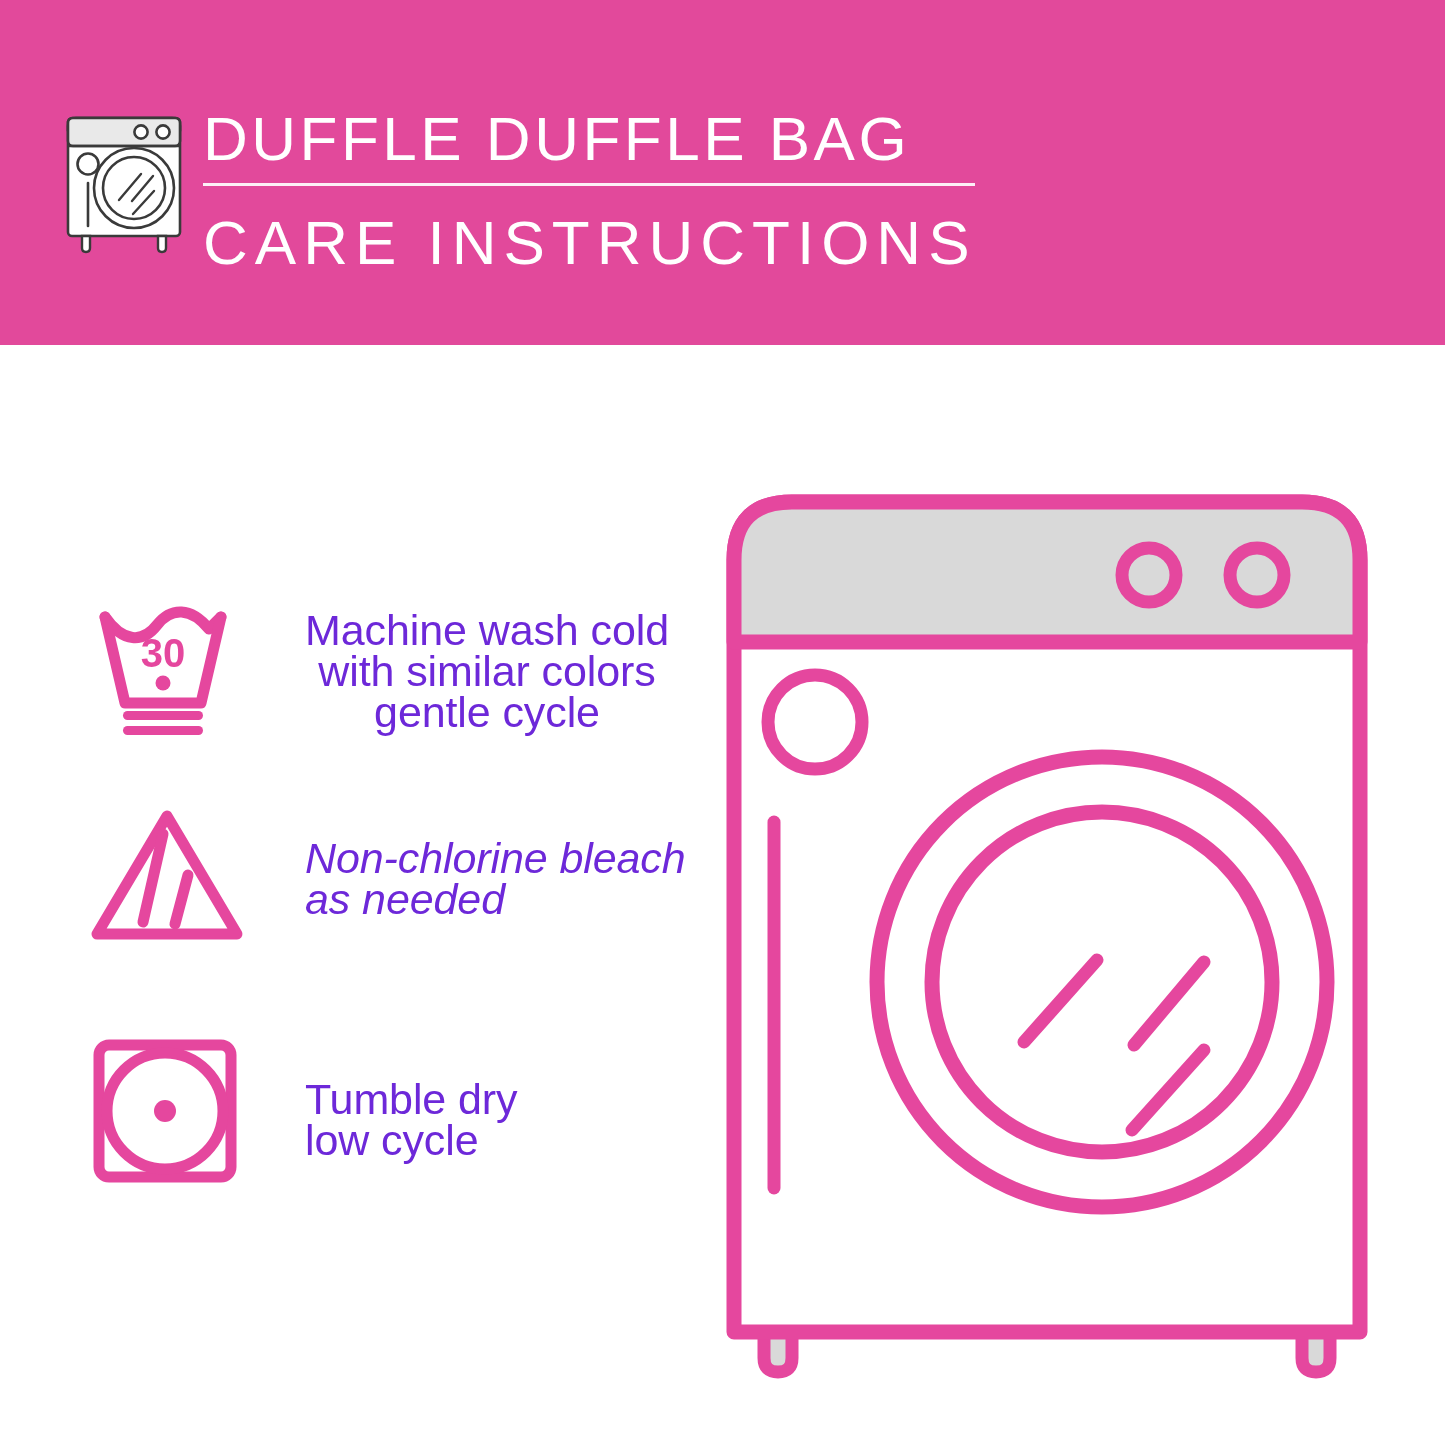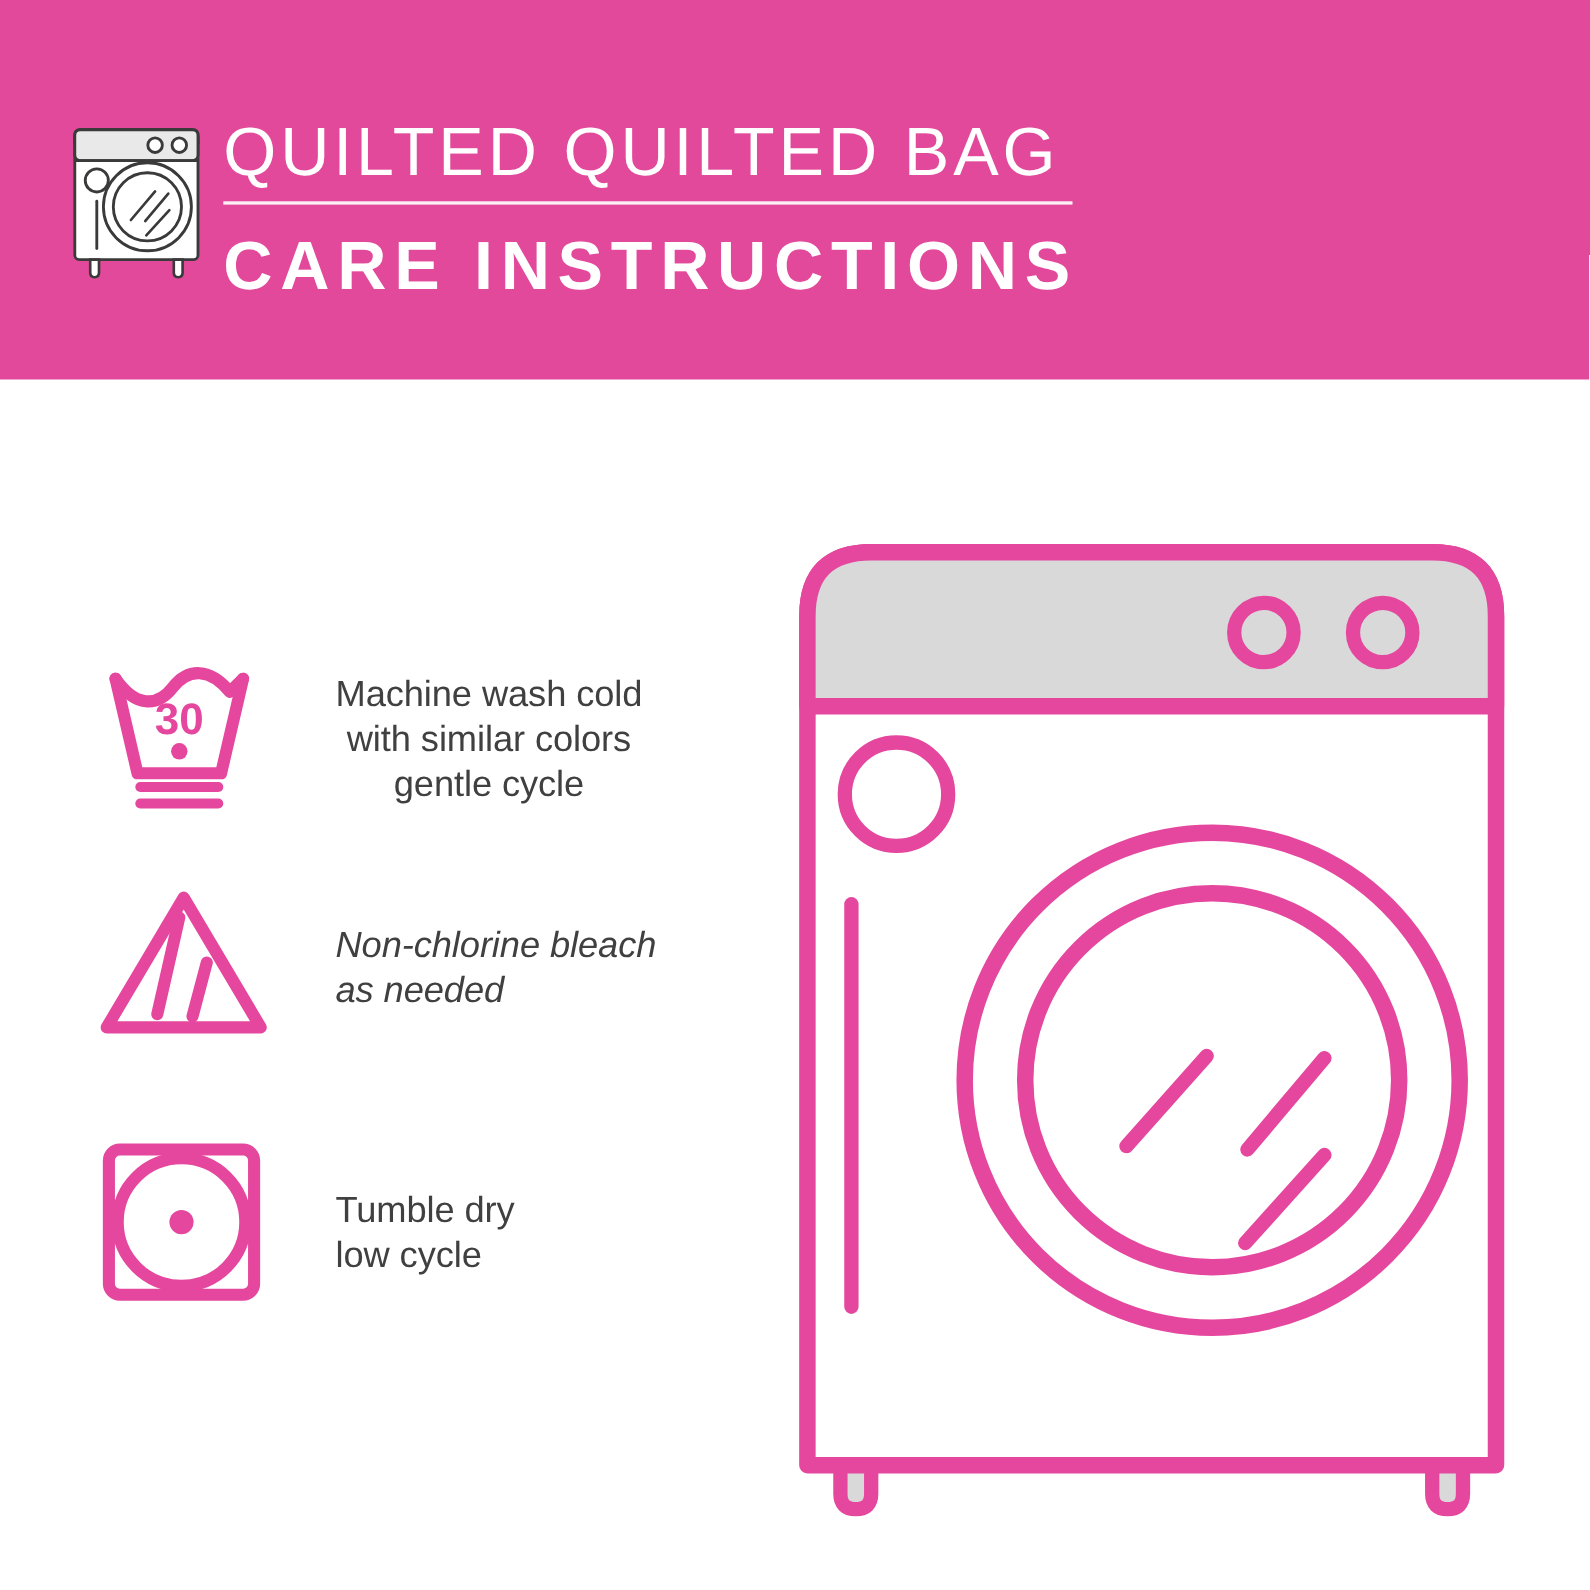--- a/index.html
+++ b/index.html
@@ -54,21 +54,21 @@
     margin-bottom: 9px;
     width: 772px;
     height: 3px;
     background: #ffffff;
     opacity: 0.92;
   }
   .header-subtitle {
     color: #ffffff;
     font-family: "Liberation Sans", sans-serif;
     font-size: 62px;
-    font-weight: 700;
+    font-weight: 400;
     letter-spacing: 7px;
     line-height: 72px;
     white-space: nowrap;
     margin-top: 21px;
   }
 
   
   .care-list {
     position: absolute;
     left: 0;
@@ -89,23 +89,23 @@
   .care-symbol {
     width: 175px;
     flex: 0 0 175px;
     margin-left: 85px;
     display: flex;
     align-items: flex-start;
     justify-content: flex-start;
   }
   .care-text {
     margin-left: 45px;
-    color: #404040;
-    font-family: "Liberation Sans", sans-serif;
-    font-size: 33px;
+    color: #6d28d9;
+    font-family: "Liberation Sans", sans-serif;
+    font-size: 43px;
     line-height: 41px;
     font-weight: 400;
     letter-spacing: -0.1px;
   }
   .care-row-1 .care-text { margin-top: 15px; }
   .care-row-2 .care-text { margin-top: 38px; font-style: italic; }
   .care-row-3 .care-text { margin-top: 44px; }
   .care-text-line { display: block; white-space: nowrap; }
 
   
@@ -147,21 +147,21 @@
         <line x1="61" y1="104" x2="83" y2="78" stroke="#3a3a3a" stroke-width="2.4" stroke-linecap="round"></line>
         <line x1="74" y1="105" x2="95" y2="80" stroke="#3a3a3a" stroke-width="2.4" stroke-linecap="round"></line>
         <line x1="75" y1="118" x2="96" y2="95" stroke="#3a3a3a" stroke-width="2.4" stroke-linecap="round"></line>
 
         <path d="M24 140 L24 152 Q24 156 28 156 Q32 156 32 152 L32 140 Z" fill="#ffffff" stroke="#3a3a3a" stroke-width="2.4"></path>
         <path d="M100 140 L100 152 Q100 156 104 156 Q108 156 108 152 L108 140 Z" fill="#ffffff" stroke="#3a3a3a" stroke-width="2.4"></path>
       </svg>
     </div>
 
     <div class="header-text-block">
-      <div class="header-title">QUILTED QUILTED BAG</div>
+      <div class="header-title">DUFFLE DUFFLE BAG</div>
       <div class="header-divider"></div>
       <div class="header-subtitle">CARE INSTRUCTIONS</div>
     </div>
   </div>
 
   <div class="care-list">
 
     <div class="care-row care-row-1">
       <div class="care-symbol">
         <svg viewBox="0 0 175 150" width="175" height="150" aria-hidden="true">

